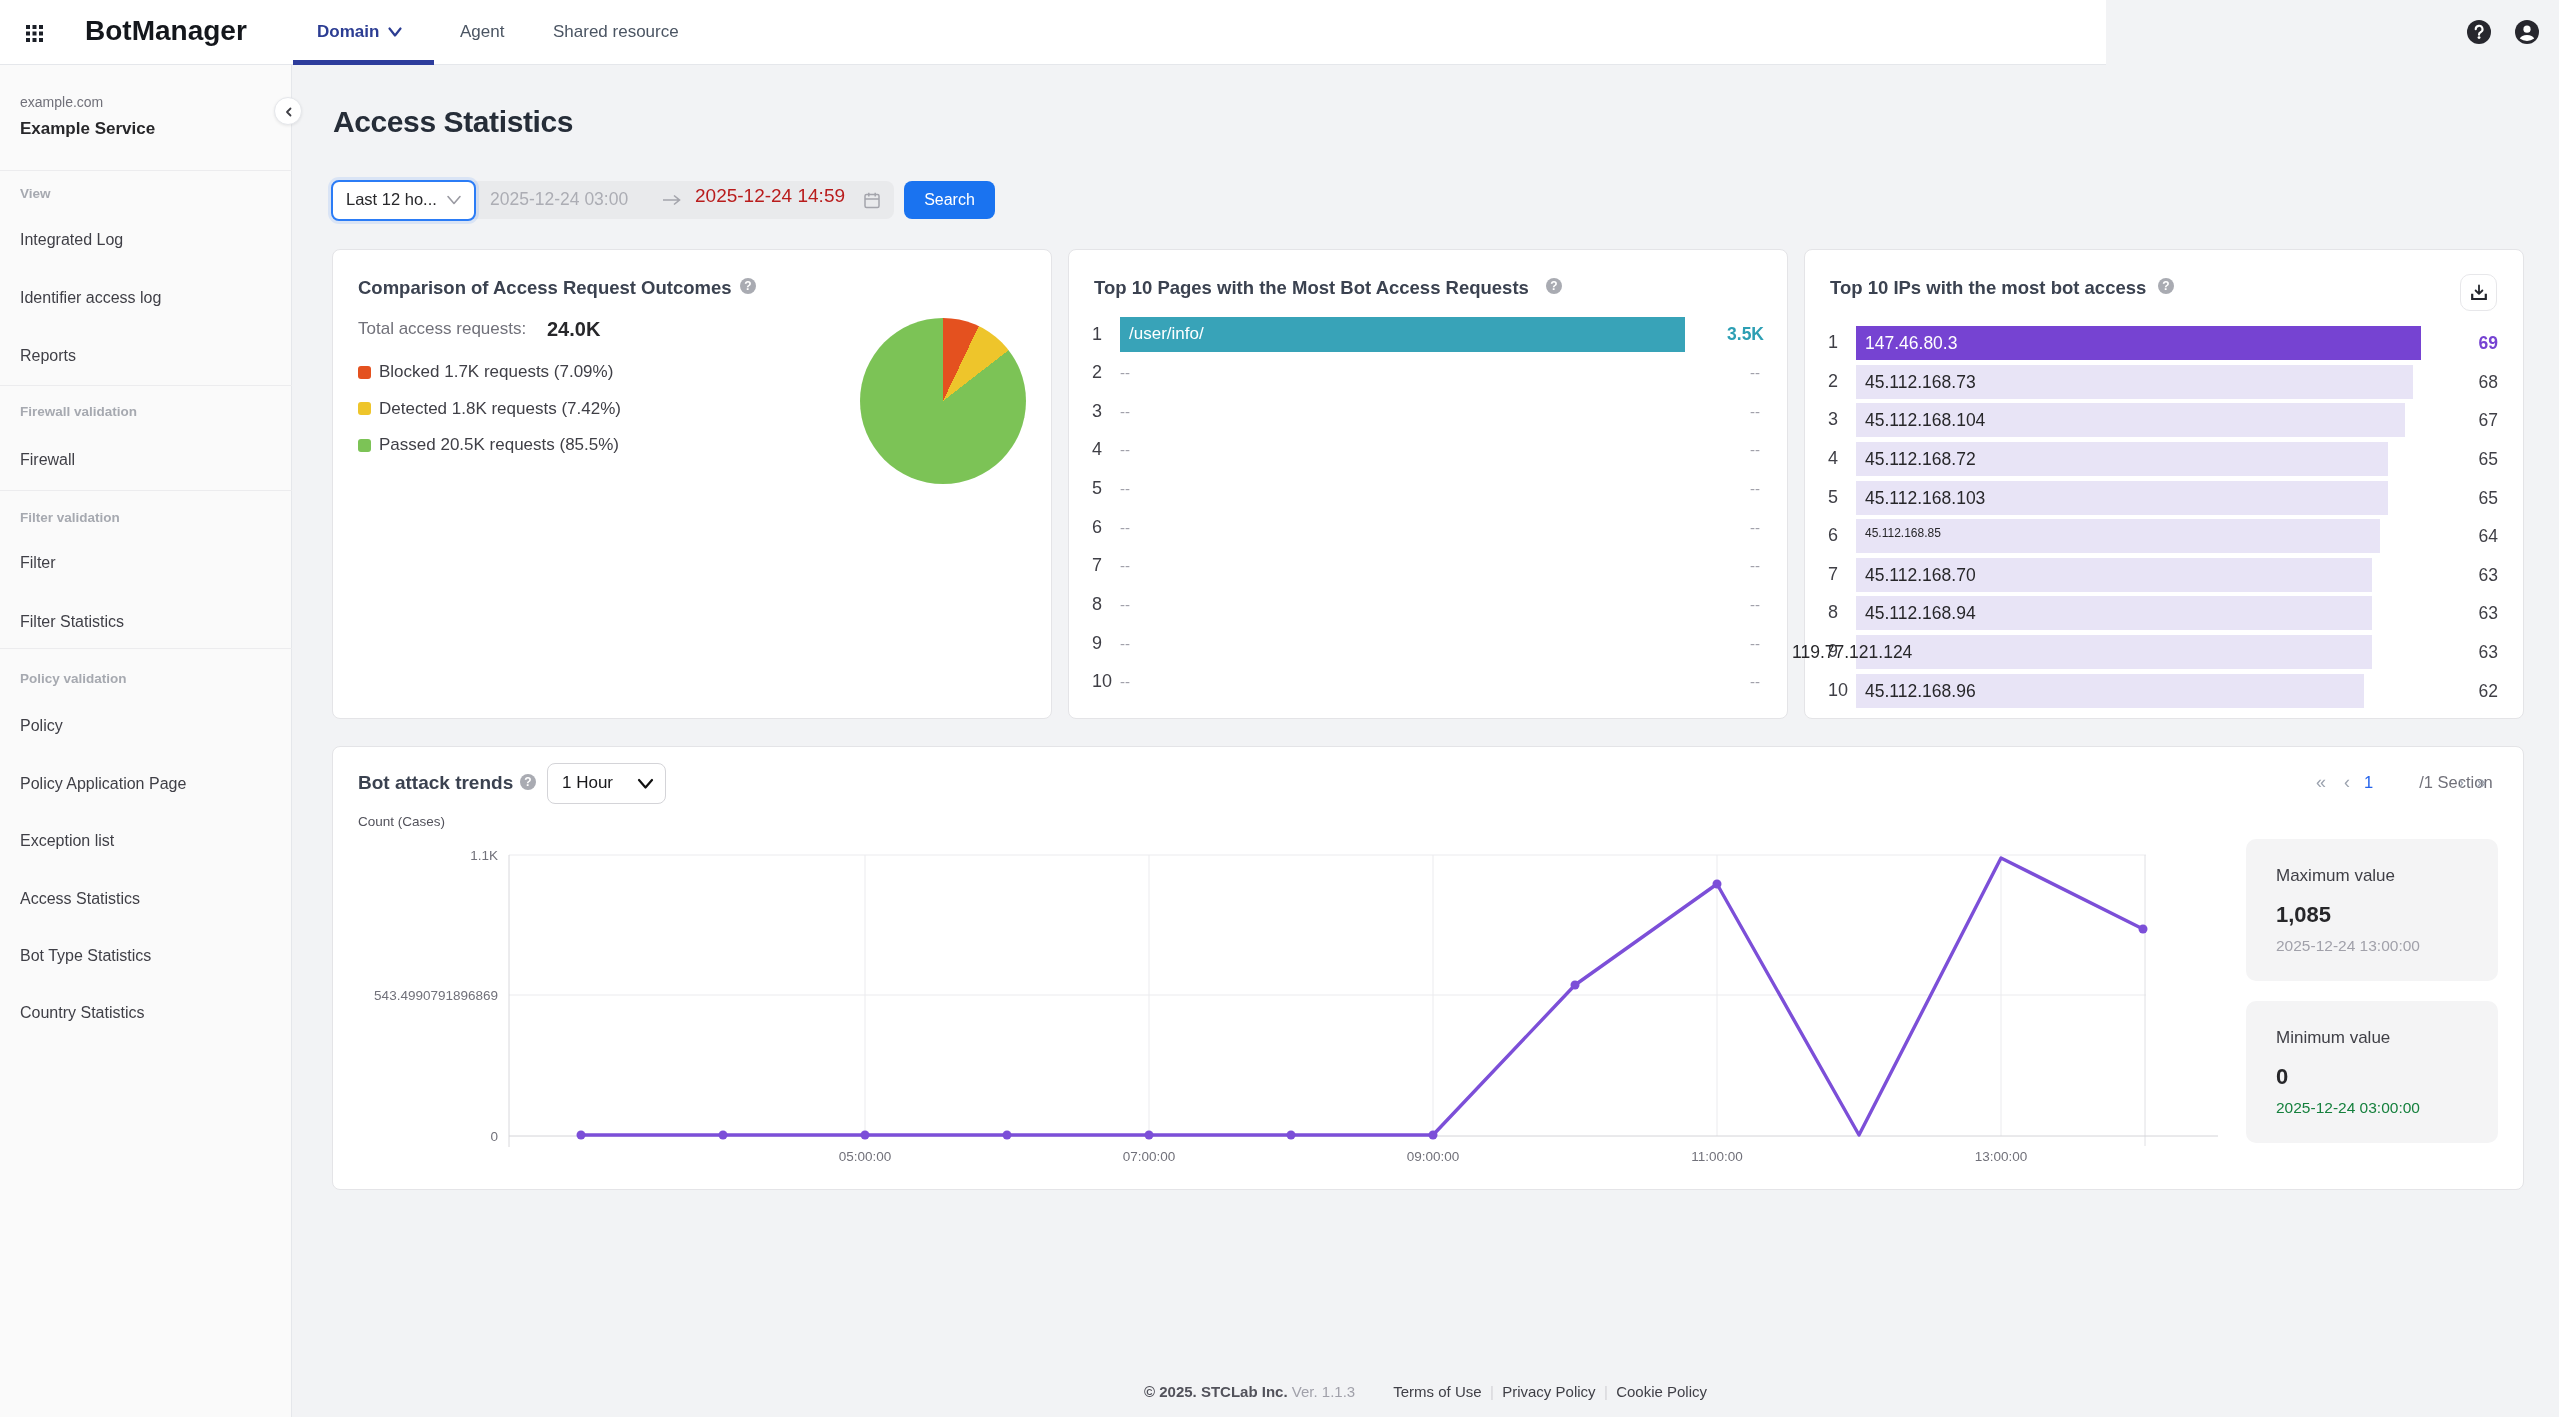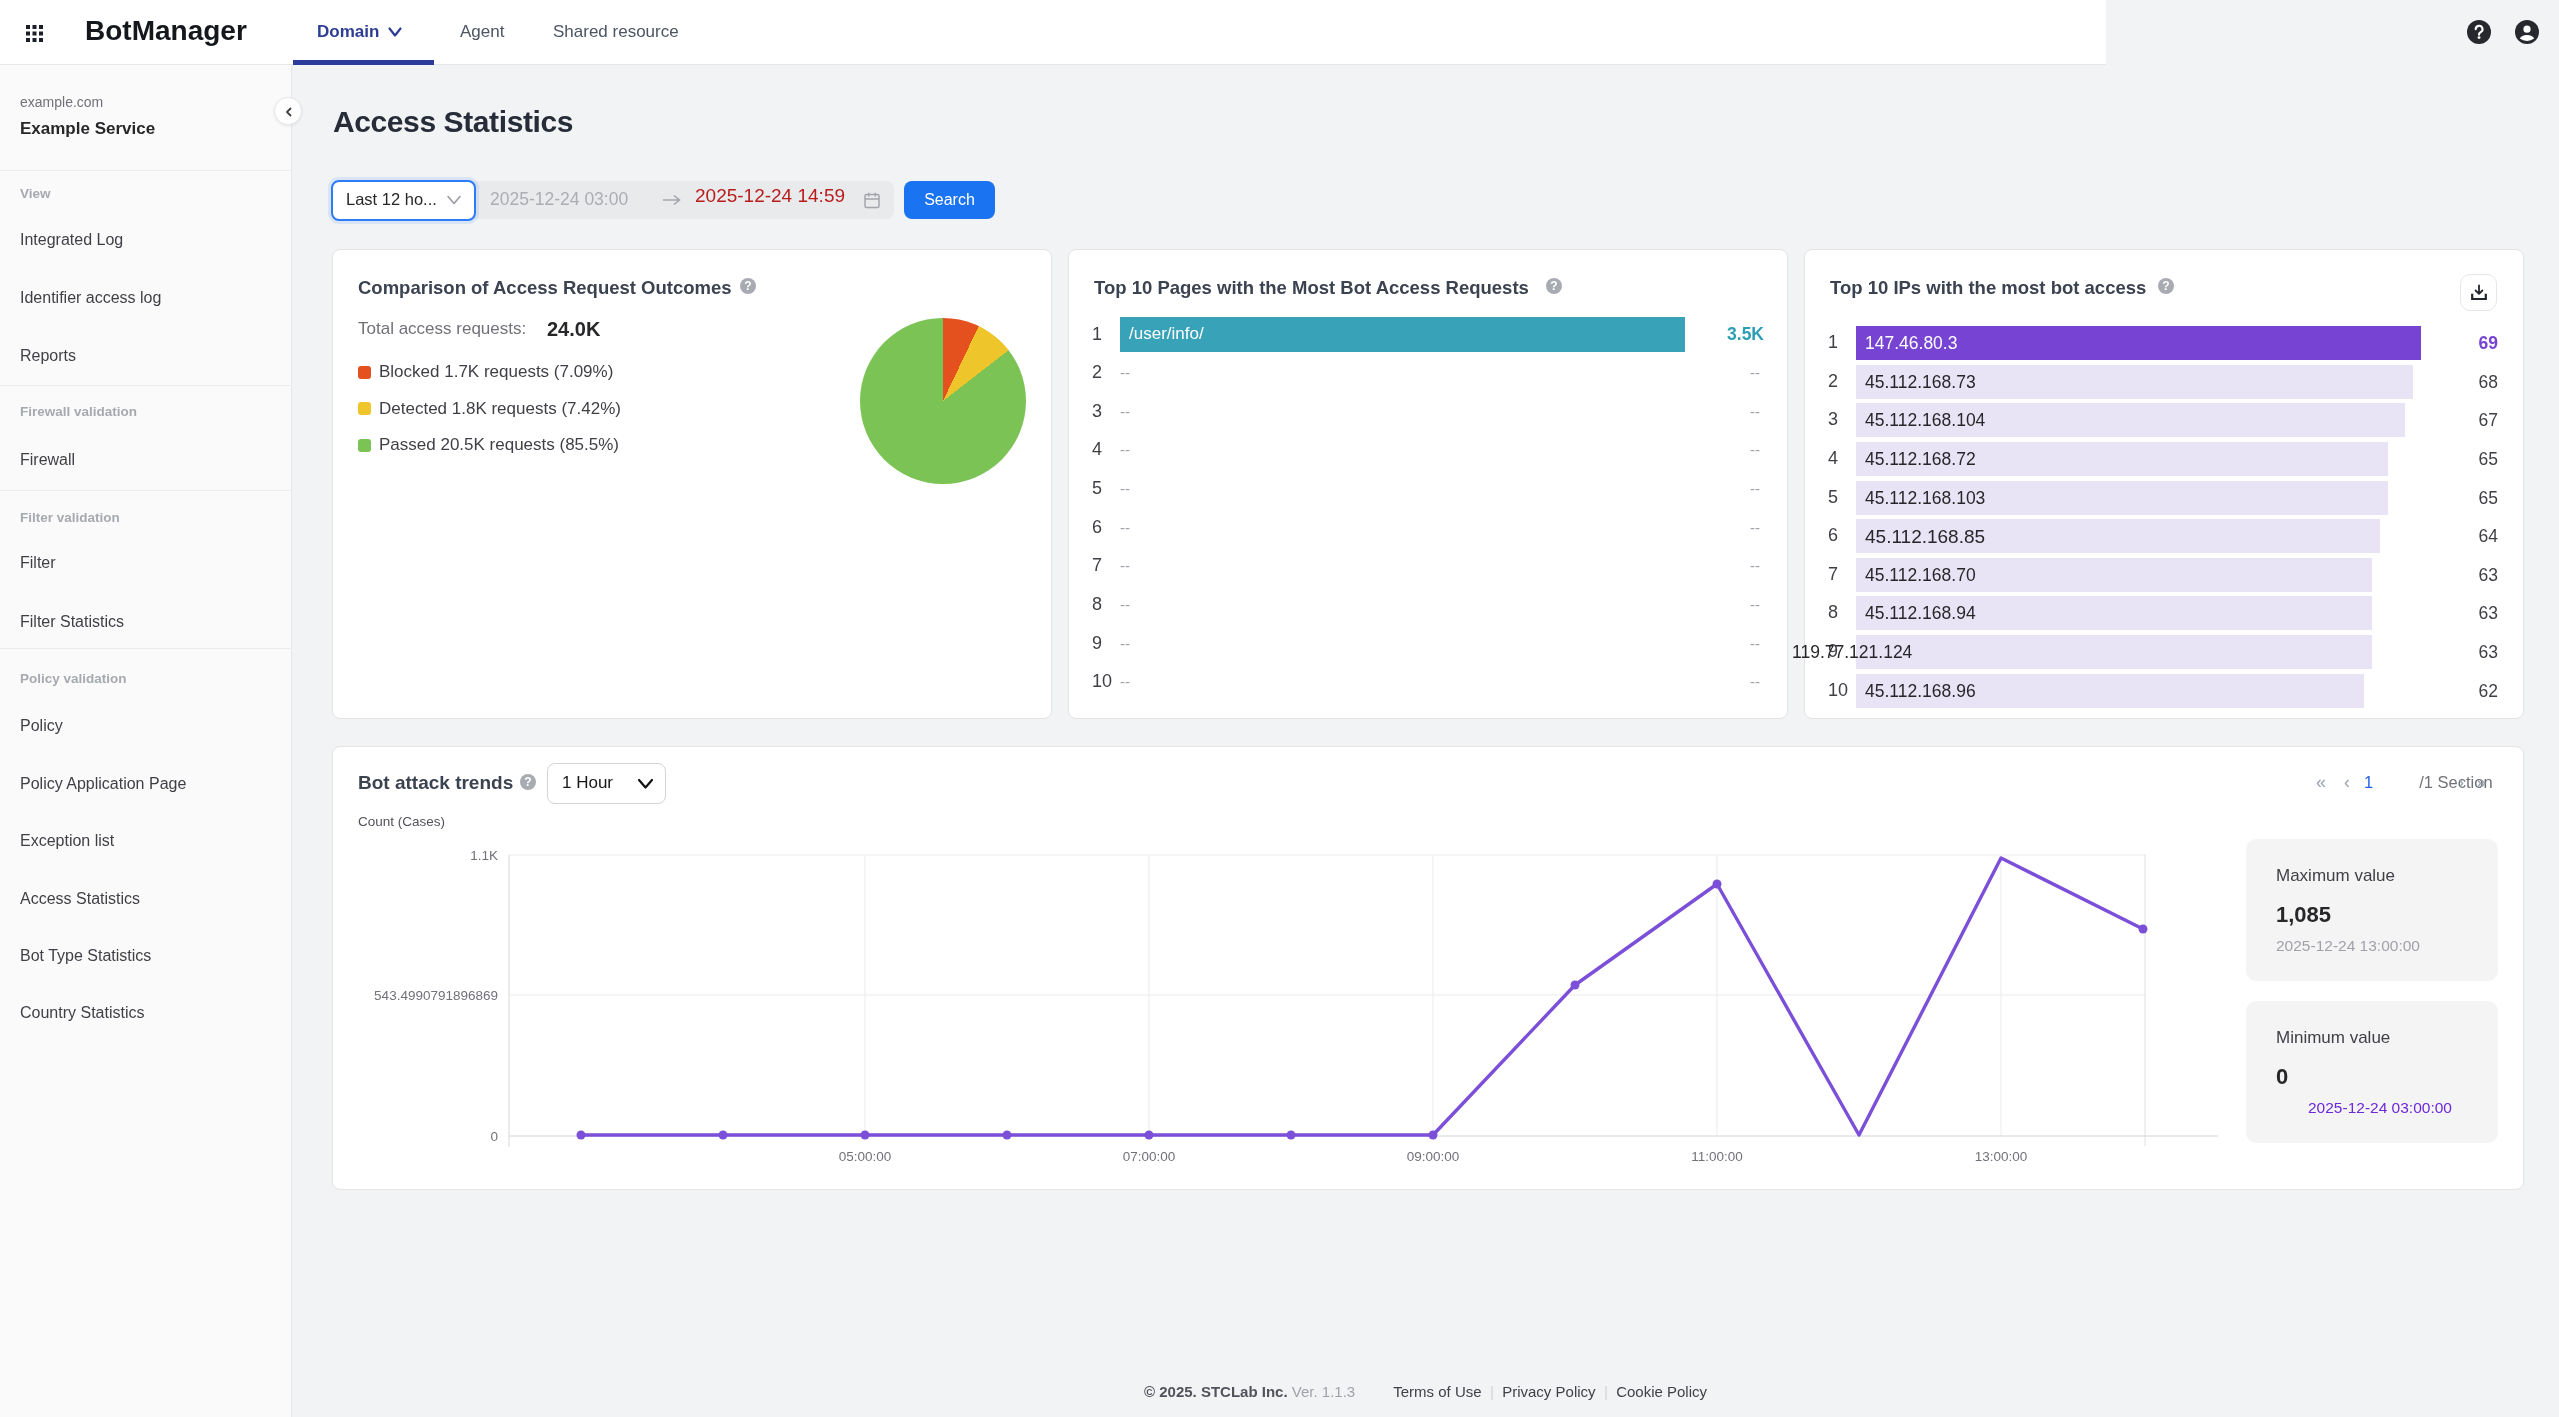--- a/index.html
+++ b/index.html
@@ -201,21 +201,21 @@
 <div style="position:absolute; left:1828px; top:448px; font-size:18px; color:#3f3f46;">4</div>
 <div style="position:absolute; left:1856px; top:442px; width:532px; height:34px; background:#e8e4f6;"></div>
 <div style="position:absolute; left:1865px; top:449px; font-size:17.5px; color:#27272a;">45.112.168.72</div>
 <div style="position:absolute; left:2398px; top:449px; width:100px; text-align:right; font-size:17.5px; color:#3f3f46;">65</div>
 <div style="position:absolute; left:1828px; top:487px; font-size:18px; color:#3f3f46;">5</div>
 <div style="position:absolute; left:1856px; top:481px; width:532px; height:34px; background:#e8e4f6;"></div>
 <div style="position:absolute; left:1865px; top:488px; font-size:17.5px; color:#27272a;">45.112.168.103</div>
 <div style="position:absolute; left:2398px; top:488px; width:100px; text-align:right; font-size:17.5px; color:#3f3f46;">65</div>
 <div style="position:absolute; left:1828px; top:525px; font-size:18px; color:#3f3f46;">6</div>
 <div style="position:absolute; left:1856px; top:519px; width:524px; height:34px; background:#e8e4f6;"></div>
-<div style="position:absolute; left:1865px; top:526px; font-size:19px; color:#27272a;">45.112.168.85</div>
+<div style="position:absolute; left:1865px; top:526px; font-size:12px; color:#27272a;">45.112.168.85</div>
 <div style="position:absolute; left:2398px; top:526px; width:100px; text-align:right; font-size:17.5px; color:#3f3f46;">64</div>
 <div style="position:absolute; left:1828px; top:564px; font-size:18px; color:#3f3f46;">7</div>
 <div style="position:absolute; left:1856px; top:558px; width:516px; height:34px; background:#e8e4f6;"></div>
 <div style="position:absolute; left:1865px; top:565px; font-size:17.5px; color:#27272a;">45.112.168.70</div>
 <div style="position:absolute; left:2398px; top:565px; width:100px; text-align:right; font-size:17.5px; color:#3f3f46;">63</div>
 <div style="position:absolute; left:1828px; top:602px; font-size:18px; color:#3f3f46;">8</div>
 <div style="position:absolute; left:1856px; top:596px; width:516px; height:34px; background:#e8e4f6;"></div>
 <div style="position:absolute; left:1865px; top:603px; font-size:17.5px; color:#27272a;">45.112.168.94</div>
 <div style="position:absolute; left:2398px; top:603px; width:100px; text-align:right; font-size:17.5px; color:#3f3f46;">63</div>
 <div style="position:absolute; left:1828px; top:641px; font-size:18px; color:#3f3f46;">9</div>
@@ -275,21 +275,21 @@
 </svg>
 
 <div style="position:absolute; left:2246px; top:839px; width:252px; height:142px; background:#f4f4f5; border-radius:10px;">
   <div style="position:absolute; left:30px; top:27px; font-size:17px; color:#3f3f46;">Maximum value</div>
   <div style="position:absolute; left:30px; top:63px; font-size:22px; font-weight:700; color:#27272a;">1,085</div>
   <div style="position:absolute; left:30px; top:98px; font-size:15.5px; color:#a1a1aa;">2025-12-24 13:00:00</div>
 </div>
 <div style="position:absolute; left:2246px; top:1001px; width:252px; height:142px; background:#f4f4f5; border-radius:10px;">
   <div style="position:absolute; left:30px; top:27px; font-size:17px; color:#3f3f46;">Minimum value</div>
   <div style="position:absolute; left:30px; top:63px; font-size:22px; font-weight:700; color:#27272a;">0</div>
-  <div style="position:absolute; left:30px; top:98px; font-size:15.5px; color:#6d28d9;margin-left:32px;">2025-12-24 03:00:00</div>
+  <div style="position:absolute; left:30px; top:98px; font-size:15.5px; color:#15803d;">2025-12-24 03:00:00</div>
 </div>
 
 <div class="pagefoot">
   <span style="color:#52525b; font-weight:700;">© 2025. STCLab Inc.</span>
   <span style="color:#a1a1aa;"> Ver. 1.1.3</span>
   <span style="display:inline-block; width:30px;"></span>
   <span>Terms of Use</span>
   <span style="color:#d4d4d8;"> &nbsp;|&nbsp; </span>
   <span>Privacy Policy</span>
   <span style="color:#d4d4d8;"> &nbsp;|&nbsp; </span>

